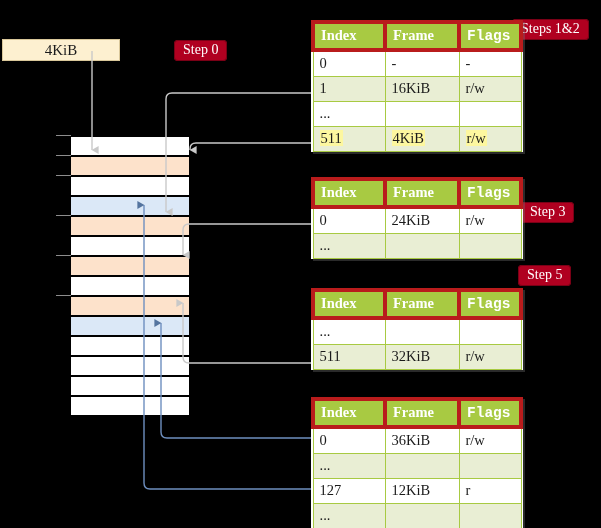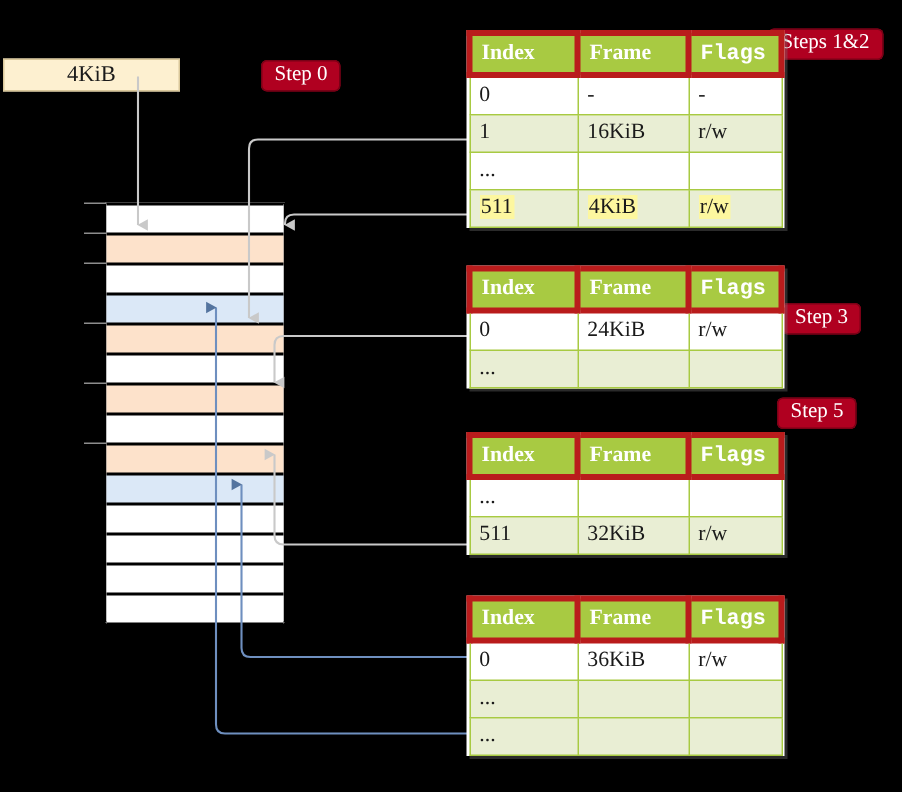--- a/index.html
+++ b/index.html
@@ -281,20 +281,25 @@
       <tr class="odd">
         <td><span>0</span></td>
         <td><span>36KiB</span></td>
         <td><span>r/w</span></td>
       </tr>
       <tr class="even">
         <td><span>...</span></td>
         <td><span></span></td>
         <td><span></span></td>
       </tr>
+      <tr class="odd">
+        <td><span>127</span></td>
+        <td><span>12KiB</span></td>
+        <td><span>r</span></td>
+      </tr>
       <tr class="even">
         <td><span>...</span></td>
         <td><span></span></td>
         <td><span></span></td>
       </tr>
     </tbody>
   </table>
 
 </div>
 

